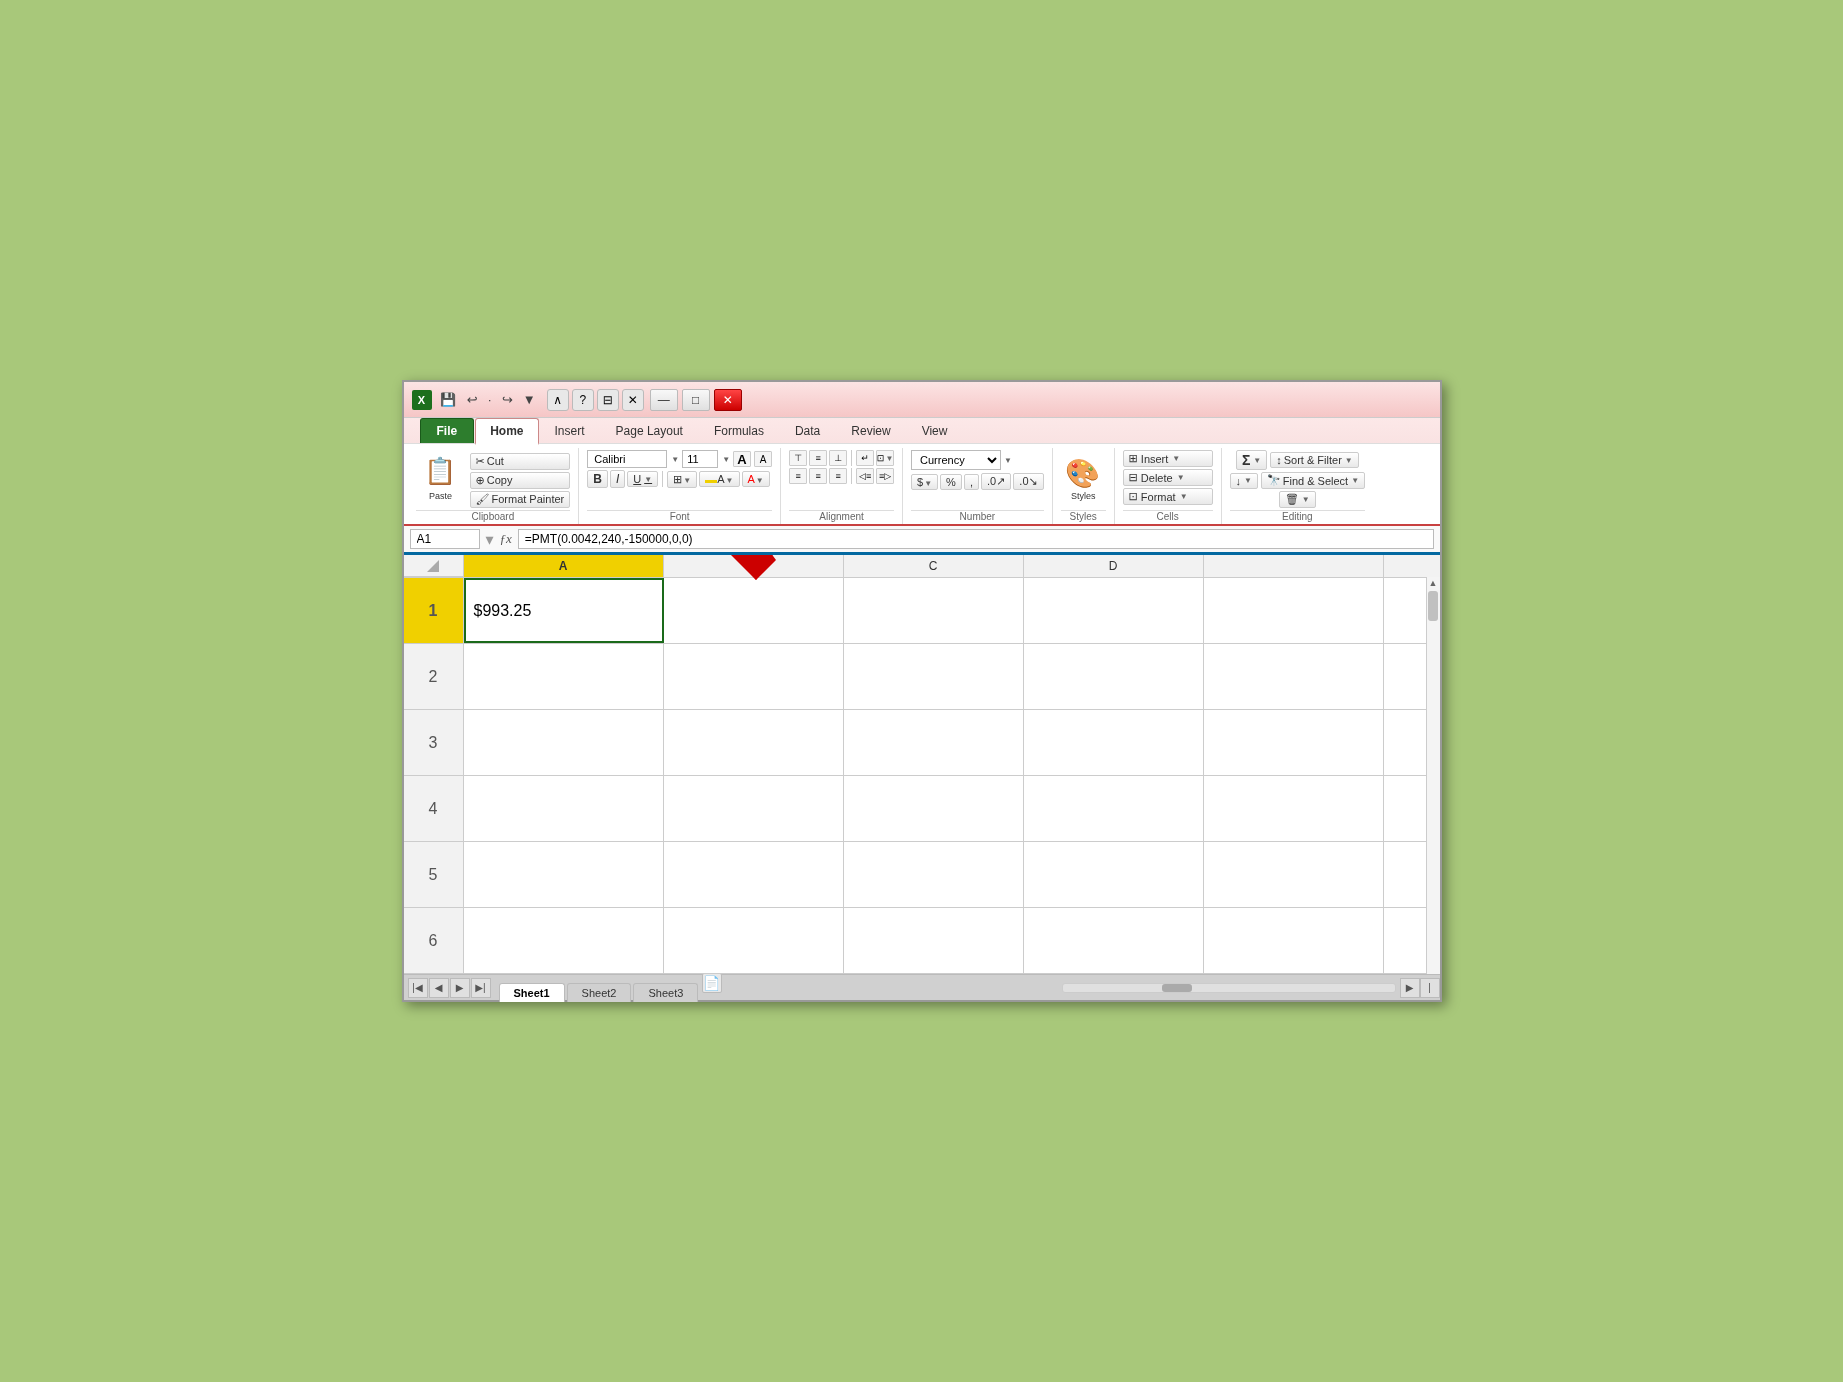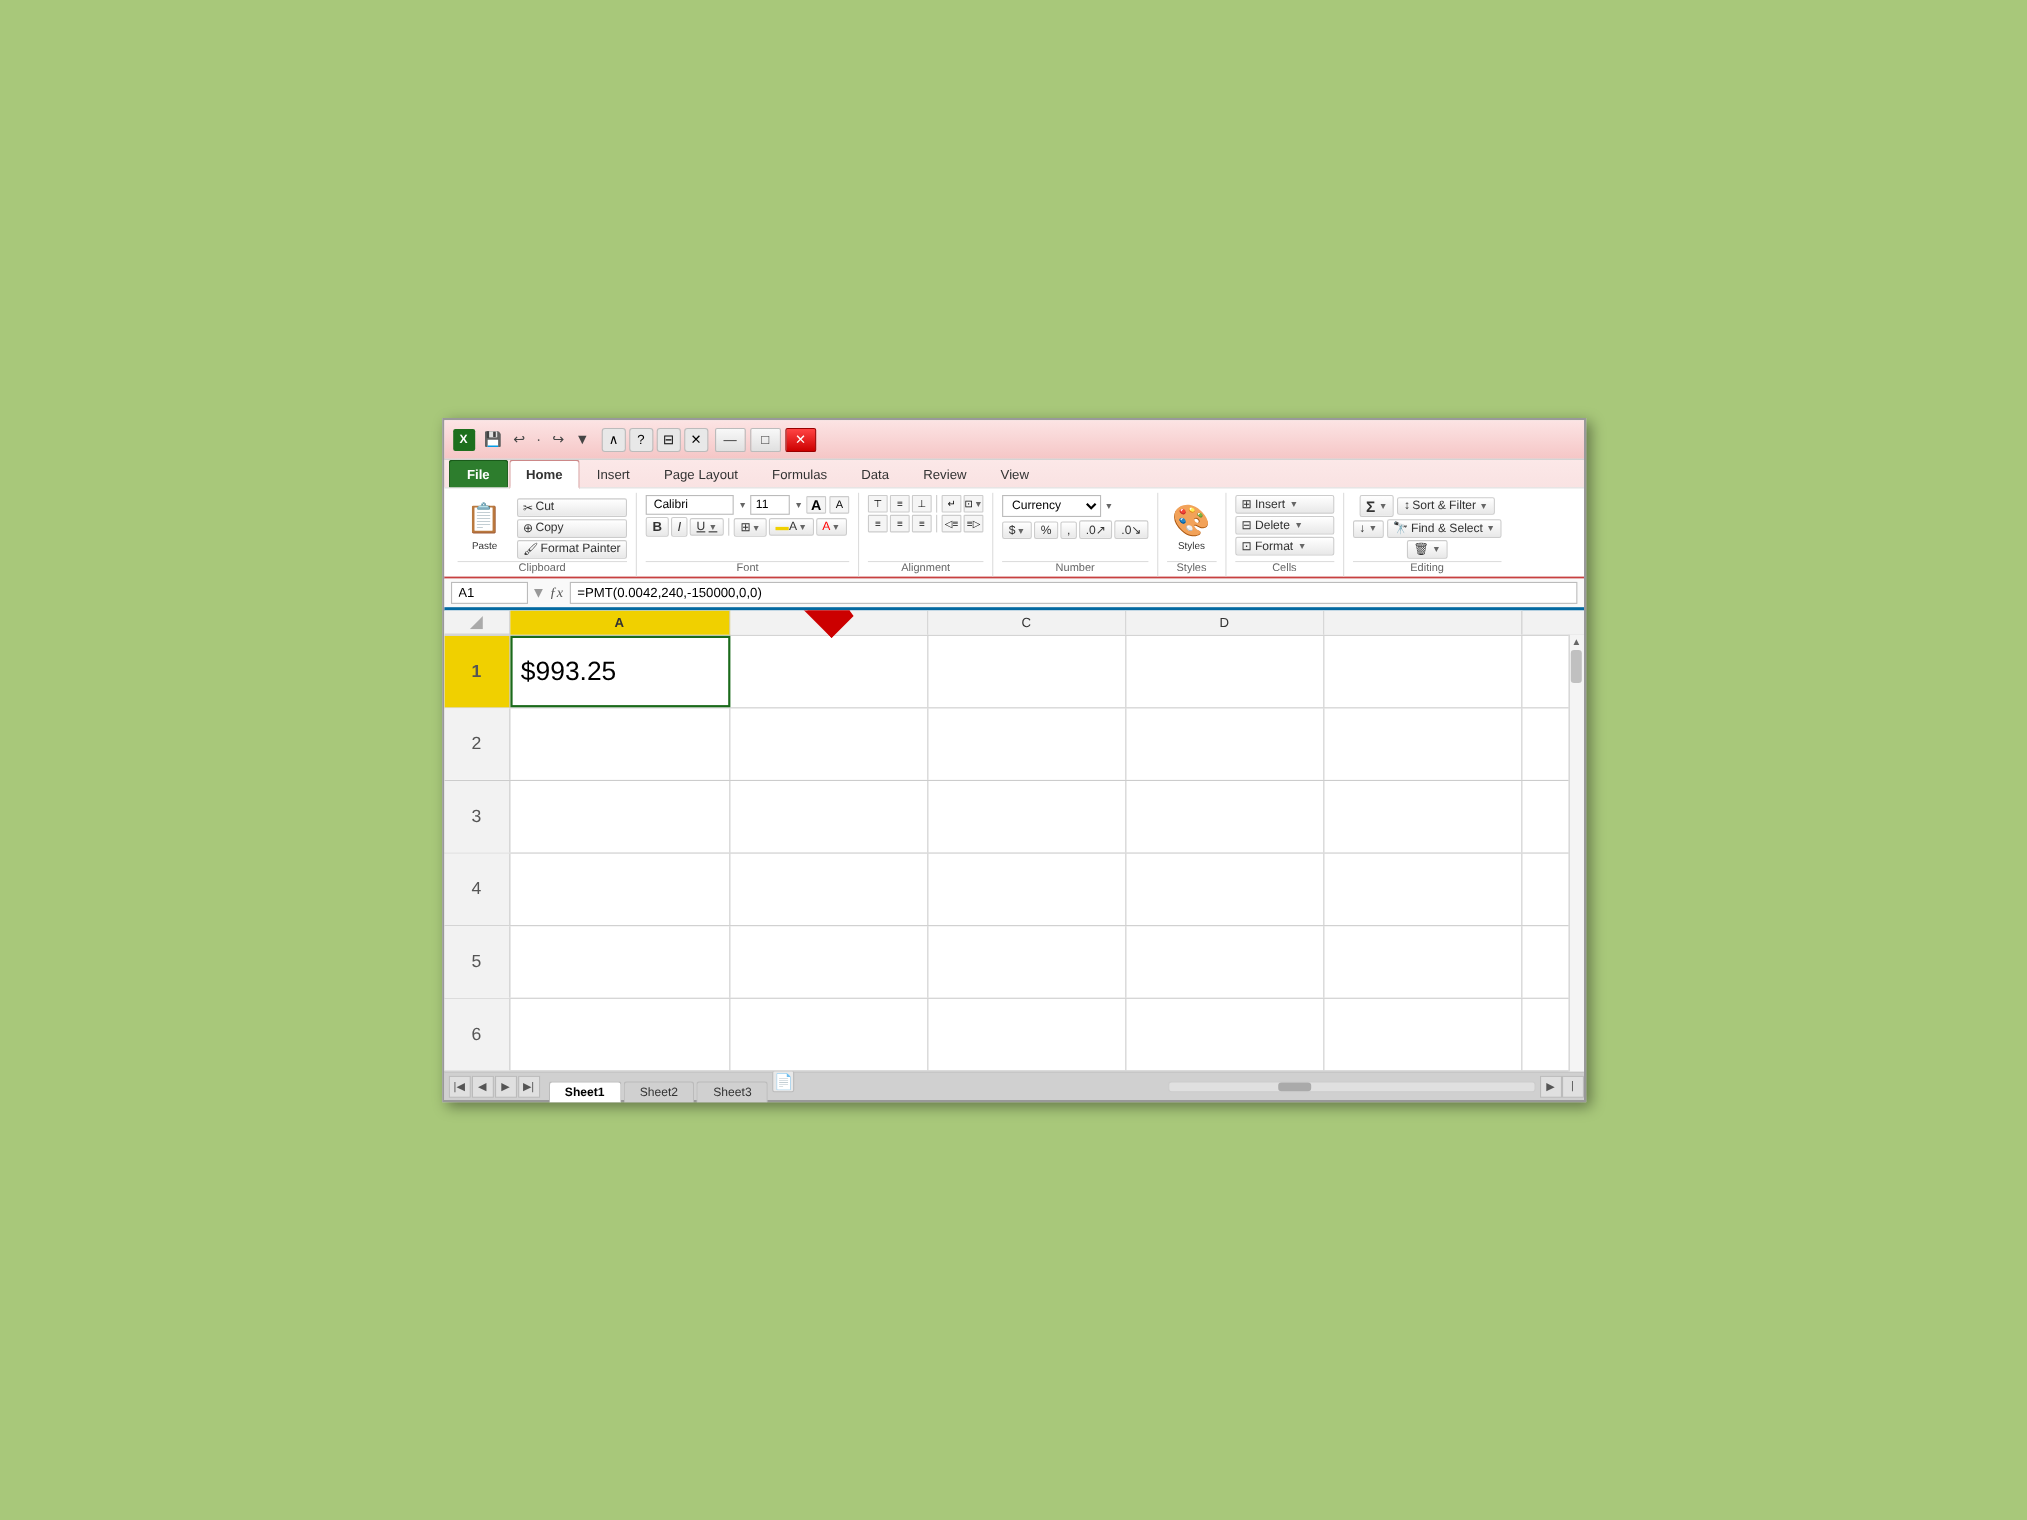--- a/index.html
+++ b/index.html
@@ -74,21 +74,21 @@
     }
     
     .ribbon {
       background: linear-gradient(to bottom, #fce8e8, #f0d0d0);
       border-bottom: 2px solid #c84040;
     }
     
     .ribbon-tabs {
       display: flex;
       align-items: flex-end;
-      padding: 0 4px;
+      padding: 0 16px;
       gap: 1px;
     }
     .ribbon-tab {
       padding: 5px 14px;
       font-size: 12px;
       cursor: pointer;
       border: 1px solid transparent;
       border-bottom: none;
       border-radius: 3px 3px 0 0;
       color: #333;
@@ -304,21 +304,21 @@
       font-size: 14px;
       color: #000;
       cursor: cell;
       position: relative;
     }
     .grid-cell.active {
       border: 2px solid #1a6a1a;
       background: #fff;
     }
     .cell-value {
-      font-size: 24px;
+      font-size: 16px;
       font-weight: normal;
     }
     
     .sheet-tabs-bar {
       display: flex;
       align-items: center;
       background: #d0d0d0;
       border-top: 1px solid #bbb;
       height: 26px;
     }

